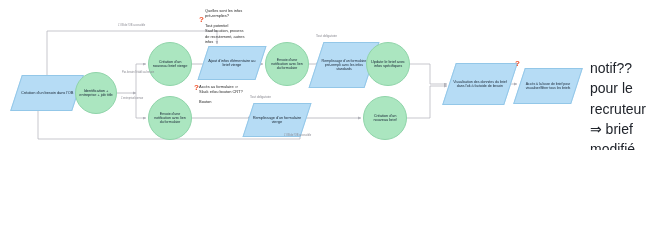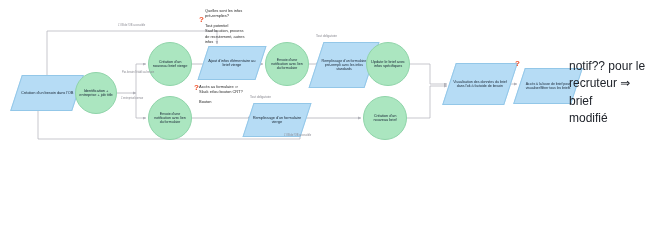--- a/index.html
+++ b/index.html
@@ -227,17 +227,17 @@
   <div class="qmark" style="left:194px; top:84px; font-size:8px;">?</div>
   <div class="qmark" style="left:515px; top:60px; font-size:8px;">?</div>
 
   <div class="edge-label" style="left:118px; top:24px; font-size:2.6px;">L'OB de l'OB accessible</div>
   <div class="edge-label" style="left:122px; top:71px; font-size:2.6px;">Pas besoin l'établi au besoin</div>
   <div class="edge-label" style="left:121px; top:97px; font-size:2.6px;">L'entreprise/connue</div>
   <div class="edge-label" style="left:284px; top:134px; font-size:2.6px;">L'OB de l'OB accessible</div>
   <div class="edge-label" style="left:316px; top:35px; font-size:3.2px;">Tout obligatoire</div>
   <div class="edge-label" style="left:250px; top:96px; font-size:3.2px;">Tout obligatoire</div>
 
-  <div class="side-text" style="left:569px; top:58px; font-size:12px;">notif?? pour le
+  <div class="side-text" style="left:590px; top:58px; font-size:14px;">notif?? pour le
 recruteur ⇒ brief
 modifié</div>
 
 </div>
 
 </body></html>

